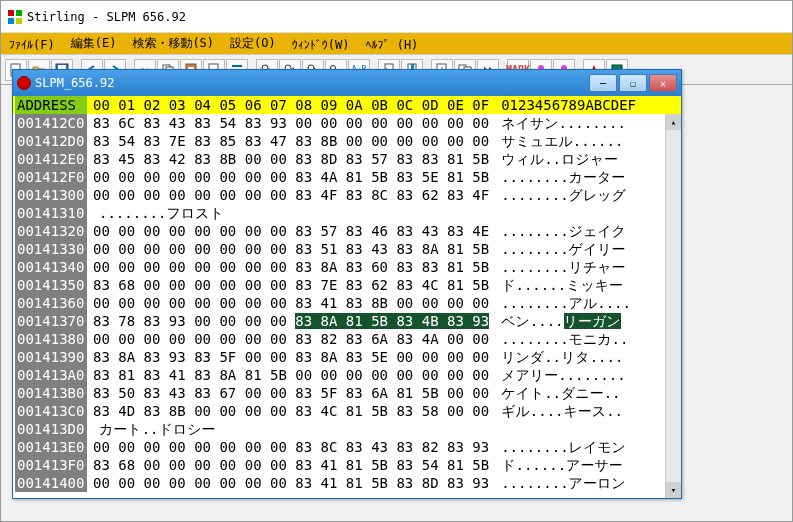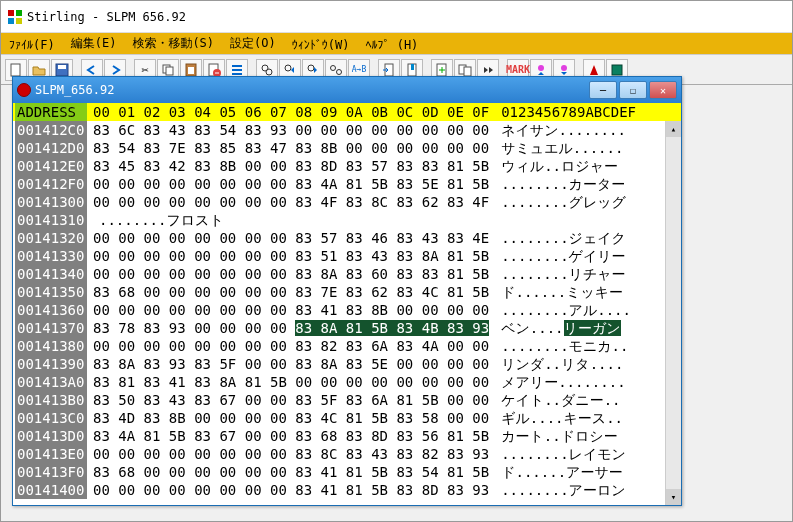--- a/index.html
+++ b/index.html
@@ -5,21 +5,21 @@
 *{box-sizing:border-box;margin:0;padding:0;font-family:"MS Gothic","MS UI Gothic",monospace}
 body{background:#f0f0f0;width:793px;height:522px;overflow:hidden;border:1px solid #999}
 .titlebar{background:#fff;height:32px;display:flex;align-items:center;padding:2px 6px;font-size:12px;border-bottom:1px solid #ddd}
 .titlebar .appicon{width:16px;height:16px;margin-right:4px;display:inline-flex}
 .appicon svg{width:16px;height:16px}
 .menubar{background:#eab308;height:22px;display:flex;align-items:flex-end;padding:0 0;font-size:12px;border-bottom:1px solid #ccc}
 .menubar span{padding:2px 8px;cursor:default}
 .toolbar{background:#f0f0f0;height:30px;display:flex;align-items:center;padding:2px 4px;border-bottom:1px solid #aaa;gap:1px}
 .tbtn{width:22px;height:22px;border:1px solid #bbb;background:#f8f8f8;display:inline-flex;align-items:center;justify-content:center;font-size:12px;cursor:pointer}
 .tsep{width:6px;height:22px}
-.docwin{position:absolute;left:12px;top:76px;width:670px;height:430px;border:1px solid #1a6db3;background:#fff;box-shadow:1px 1px 3px rgba(0,0,0,.3)}
+.docwin{position:absolute;left:12px;top:69px;width:670px;height:430px;border:1px solid #1a6db3;background:#fff;box-shadow:1px 1px 3px rgba(0,0,0,.3)}
 .dochdr{height:26px;background:linear-gradient(#4aa0e8,#2b7fd0);display:flex;align-items:center;justify-content:space-between;padding:0 4px}
 .dochdr .dtitle{color:#fff;font-size:12px;display:flex;align-items:center;gap:4px}
 .winbtns{display:flex;gap:2px}
 .winbtn{width:28px;height:18px;border:1px solid #3a7cb8;background:linear-gradient(#d0e8ff,#a8d0f0);border-radius:2px;display:flex;align-items:center;justify-content:center;font-size:10px}
 .winbtn.close{background:linear-gradient(#e89090,#d05050);color:#fff;font-weight:bold}
 .hexwrap{background:#fff;height:calc(100% - 26px);overflow:hidden;position:relative;font-family:"MS Gothic",monospace;font-size:14px;line-height:18px}
 .hdrrow{background:#ffff00;display:flex;white-space:pre;padding:0 2px}
 .rows{padding:0 2px}
 .row{display:flex;white-space:pre}
 .addr{color:#fff;background:#808080;width:72px;text-align:left;padding-left:2px}
@@ -221,21 +221,21 @@
         <div class="row"><span class="addr">00141330</span><span class="hex">00 00 00 00 00 00 00 00 83 51 83 43 83 8A 81 5B</span><span class="asc">........ゲイリー</span></div>
         <div class="row"><span class="addr">00141340</span><span class="hex">00 00 00 00 00 00 00 00 83 8A 83 60 83 83 81 5B</span><span class="asc">........リチャー</span></div>
         <div class="row"><span class="addr">00141350</span><span class="hex">83 68 00 00 00 00 00 00 83 7E 83 62 83 4C 81 5B</span><span class="asc">ド......ミッキー</span></div>
         <div class="row"><span class="addr">00141360</span><span class="hex">00 00 00 00 00 00 00 00 83 41 83 8B 00 00 00 00</span><span class="asc">........アル....</span></div>
         <div class="row"><span class="addr">00141370</span><span class="hex"><span>83 78 83 93 00 00 00 00 </span><span class="sel">83 8A 81 5B 83 4B 83 93</span></span><span class="asc"><span>ベン....</span><span class="sel">リーガン</span></span></div>
         <div class="row"><span class="addr">00141380</span><span class="hex">00 00 00 00 00 00 00 00 83 82 83 6A 83 4A 00 00</span><span class="asc">........モニカ..</span></div>
         <div class="row"><span class="addr">00141390</span><span class="hex">83 8A 83 93 83 5F 00 00 83 8A 83 5E 00 00 00 00</span><span class="asc">リンダ..リタ....</span></div>
         <div class="row"><span class="addr">001413A0</span><span class="hex">83 81 83 41 83 8A 81 5B 00 00 00 00 00 00 00 00</span><span class="asc">メアリー........</span></div>
         <div class="row"><span class="addr">001413B0</span><span class="hex">83 50 83 43 83 67 00 00 83 5F 83 6A 81 5B 00 00</span><span class="asc">ケイト..ダニー..</span></div>
         <div class="row"><span class="addr">001413C0</span><span class="hex">83 4D 83 8B 00 00 00 00 83 4C 81 5B 83 58 00 00</span><span class="asc">ギル....キース..</span></div>
-        <div class="row"><span class="addr">001413D0</span><span class="hex">83 4A 81 5B 83 67 00 00 83 68 83 8D 83 56 81 5B</span><span class="asc">カート..ドロシー</span></div>
+        <div class="row"><span class="addr">001413D0</span><span class="asc">カート..ドロシー</span></div>
         <div class="row"><span class="addr">001413E0</span><span class="hex">00 00 00 00 00 00 00 00 83 8C 83 43 83 82 83 93</span><span class="asc">........レイモン</span></div>
         <div class="row"><span class="addr">001413F0</span><span class="hex">83 68 00 00 00 00 00 00 83 41 81 5B 83 54 81 5B</span><span class="asc">ド......アーサー</span></div>
         <div class="row"><span class="addr">00141400</span><span class="hex">00 00 00 00 00 00 00 00 83 41 81 5B 83 8D 83 93</span><span class="asc">........アーロン</span></div>
       </div>
     <div class="scrollbar">
       <div class="sbup">▴</div>
       <div class="sbdn" style="position:absolute;bottom:0;width:100%">▾</div>
     </div>
   </div>
 </div>

